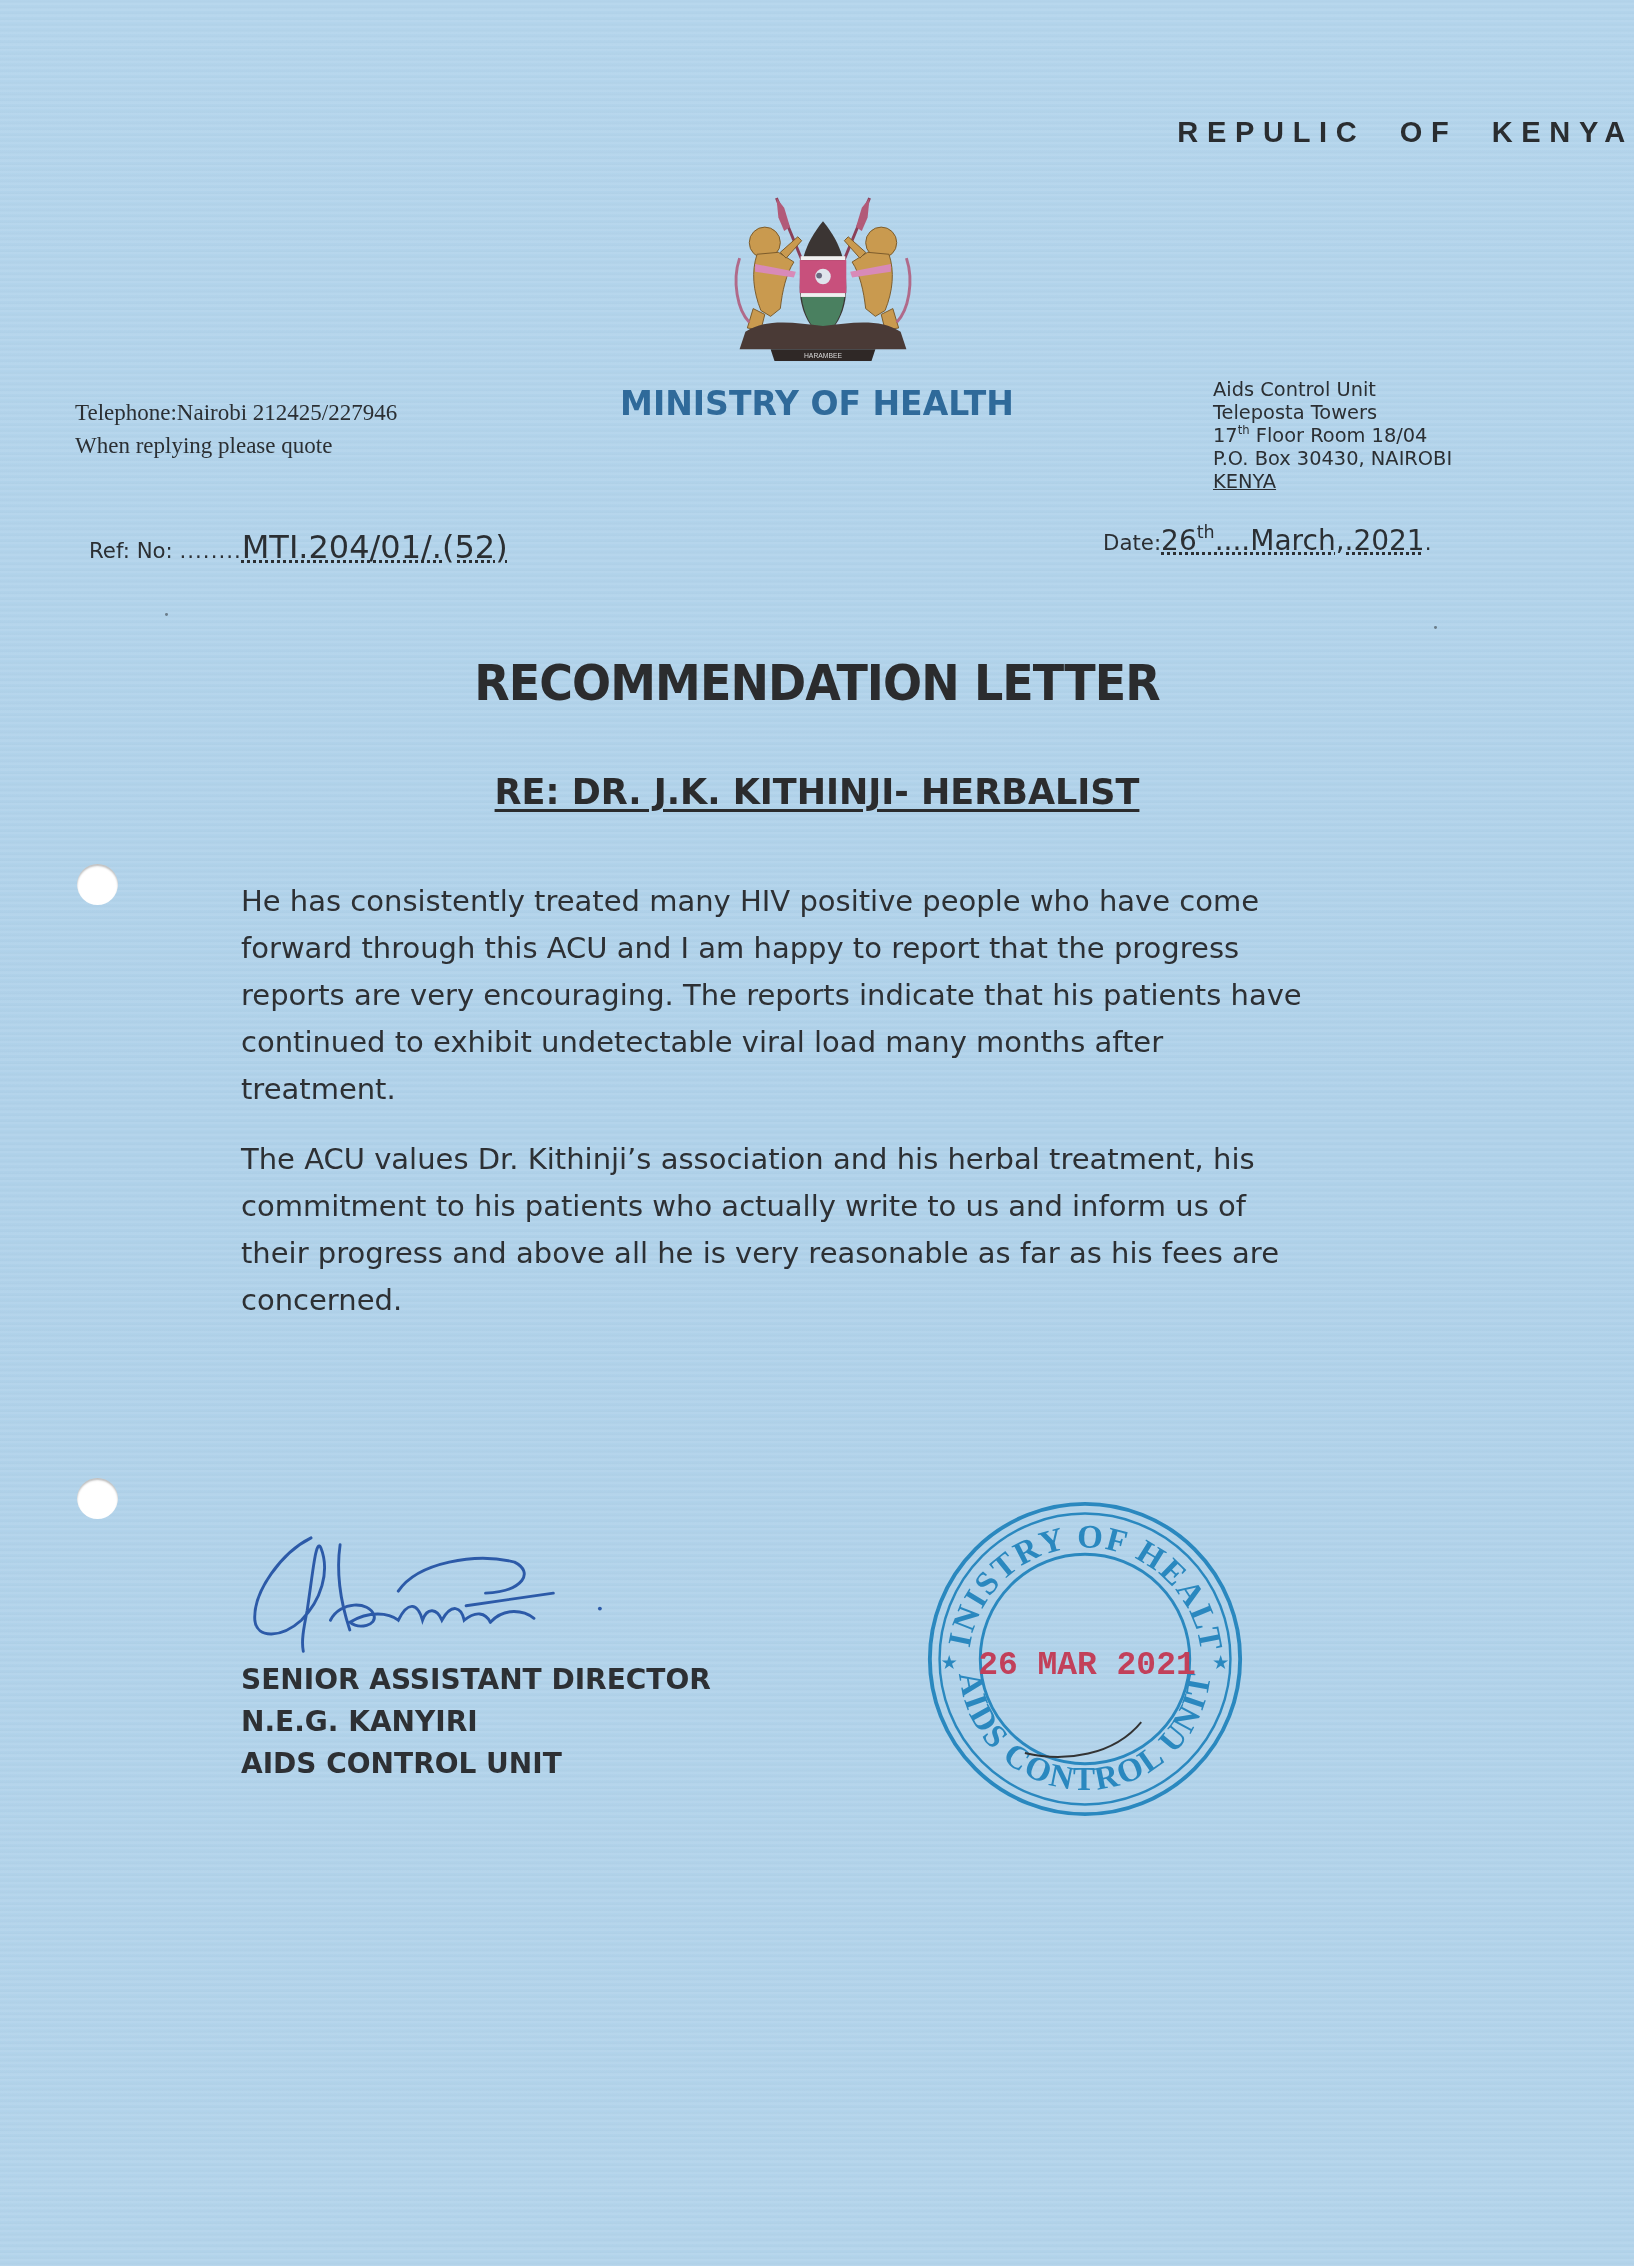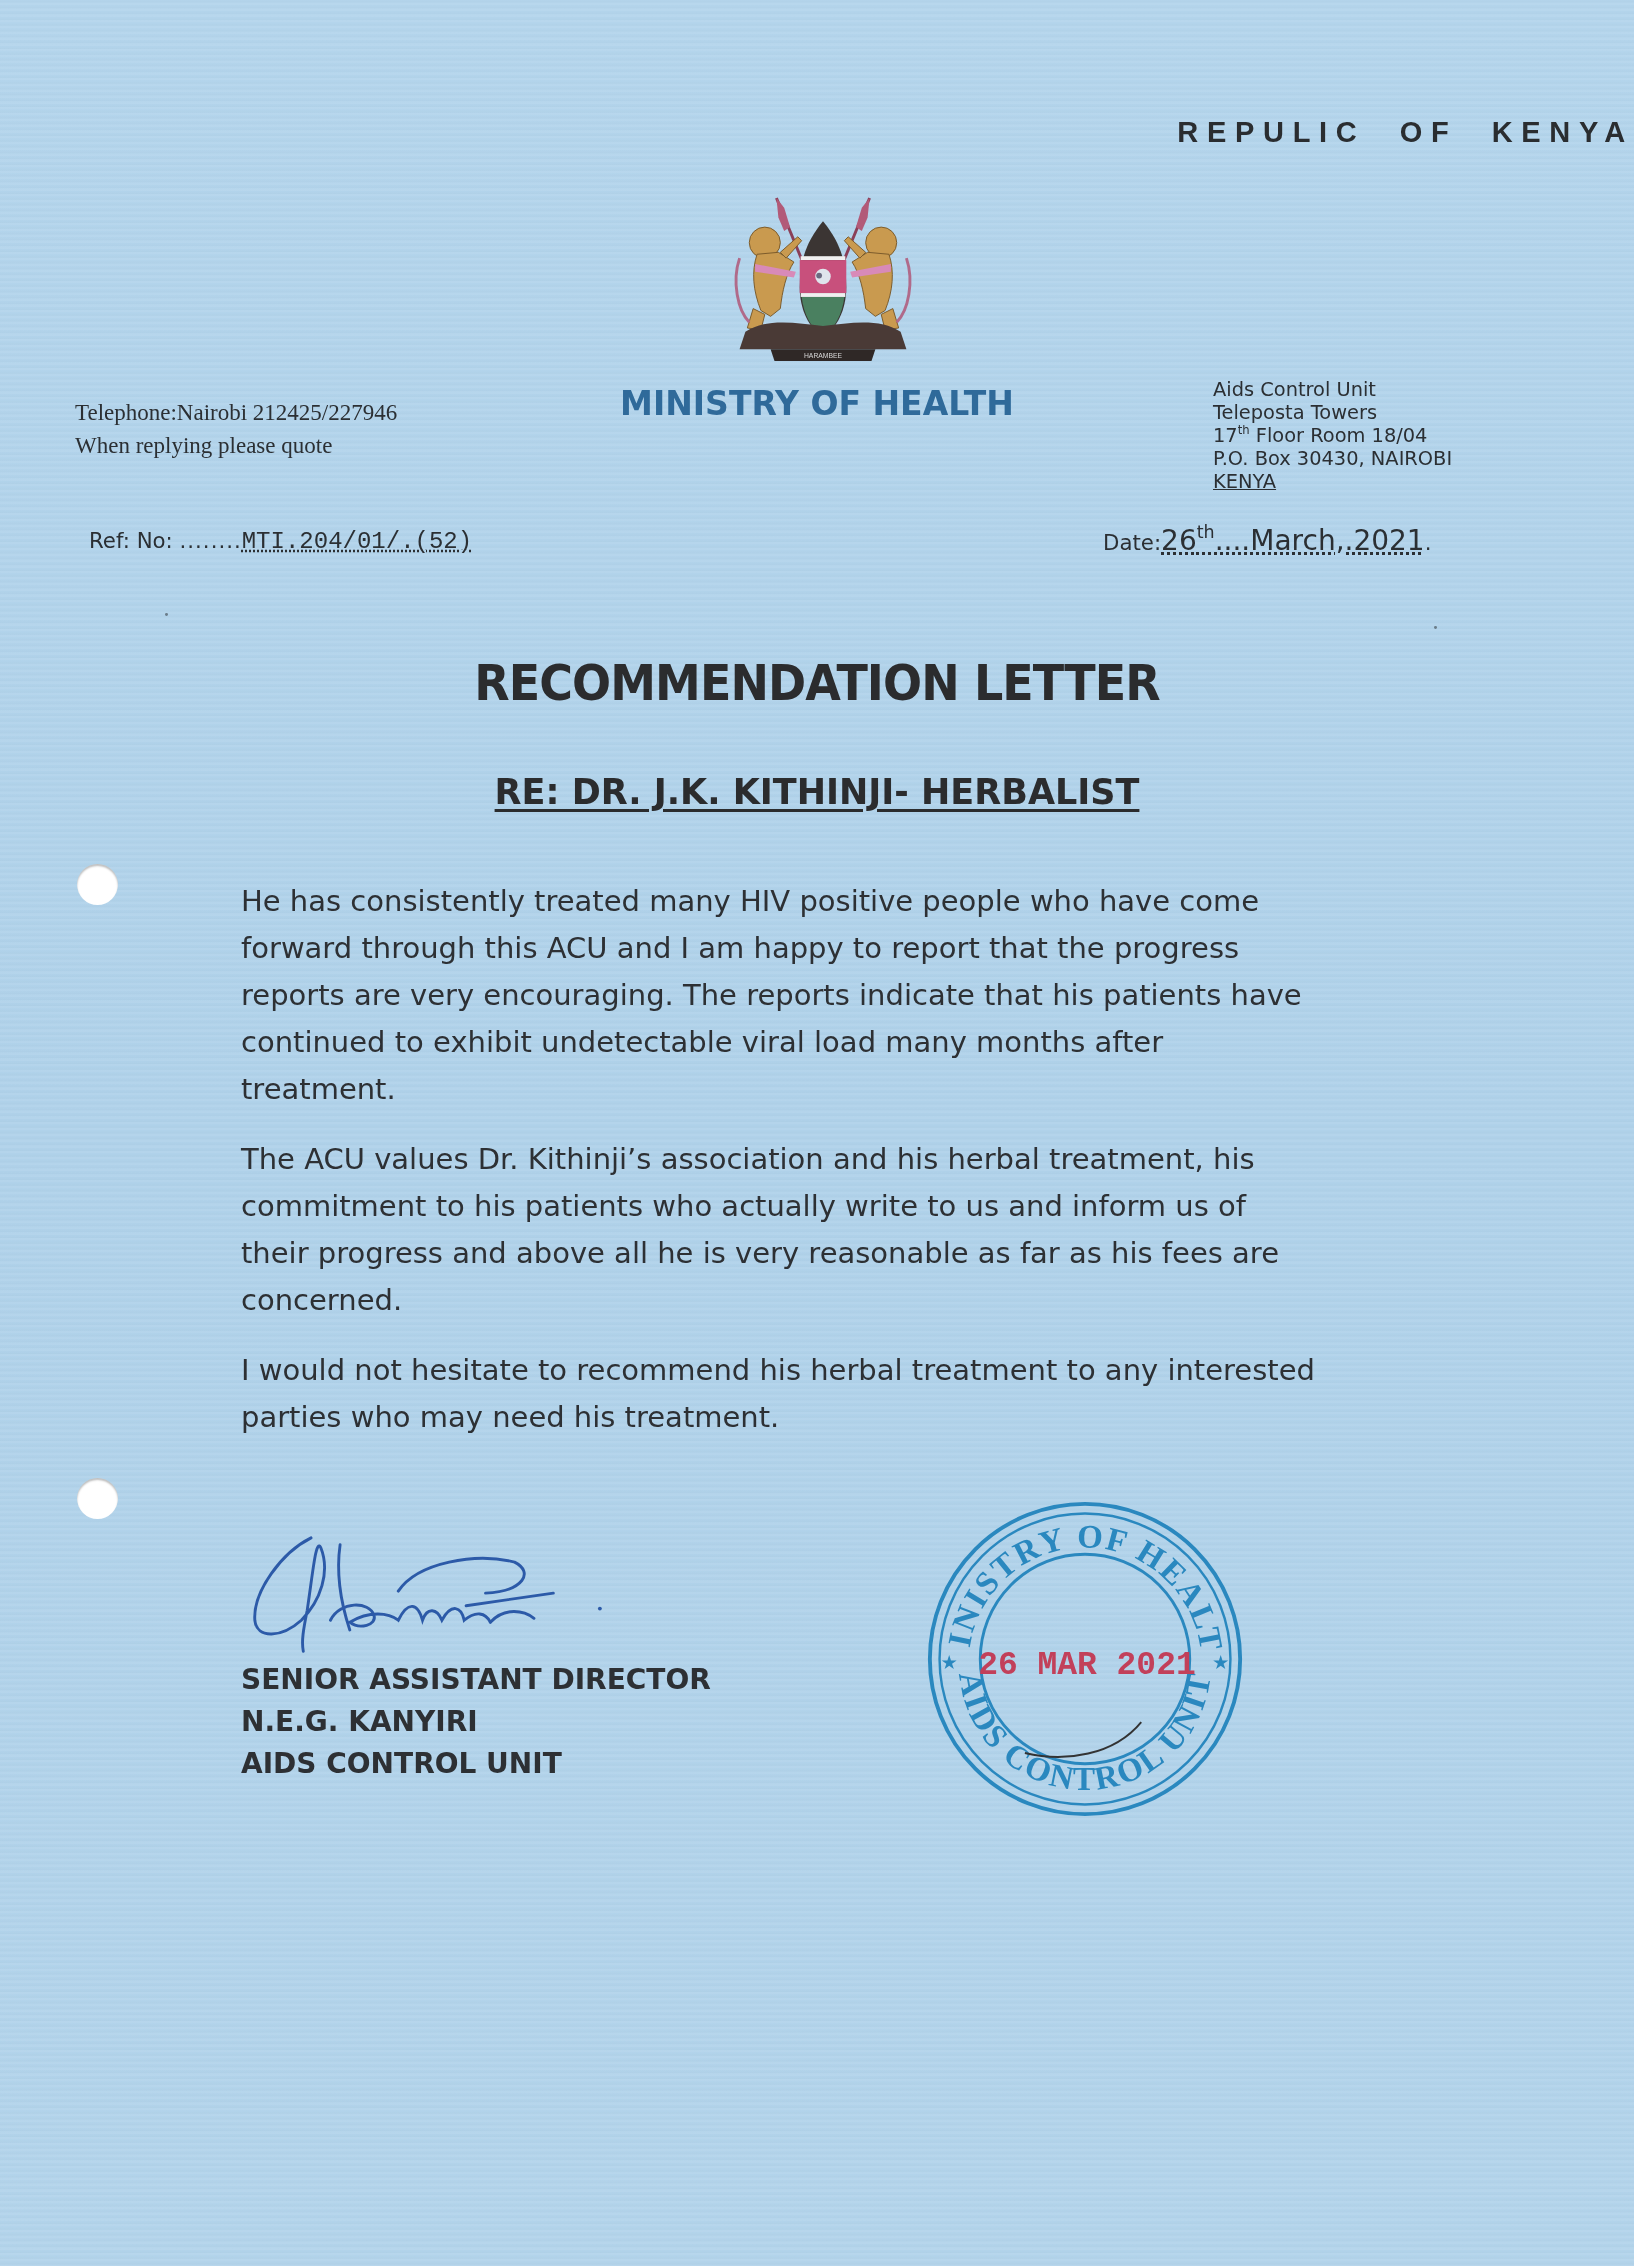--- a/index.html
+++ b/index.html
@@ -33,21 +33,21 @@
     left: 1213px; top: 378px;
     font-family: "DejaVu Sans", sans-serif; font-size: 19.4px; line-height: 23px; color: #2b2f33;
   }
   .address sup { font-size: 11.6px; vertical-align: 7.8px; line-height: 0; }
   .address .kenya { text-decoration: underline; }
   .ref {
     left: 89px; top: 528px;
     font-family: "DejaVu Sans", sans-serif; font-size: 21.3px; color: #2b2f33;
   }
   .ref .dots { letter-spacing: 1px; }
-  .ref .val { font-size: 24px; text-decoration: underline dotted; font-family: Liberation Mono, monospace; }
+  .ref .val { font-size: 32px; text-decoration: underline dotted; }
   .date {
     left: 1103px; top: 524px;
     font-family: "DejaVu Sans", sans-serif; font-size: 21.3px; color: #2b2f33;
   }
   .date .val { font-size: 28px; text-decoration: underline dotted; }
   .date sup { font-size: 17.5px; vertical-align: 11.6px; line-height: 0; }
   .title {
     left: 0; width: 1634px; top: 654px; text-align: center;
     font-family: "DejaVu Sans", sans-serif; font-weight: bold;
     font-size: 50px; color: #2b2c2e; letter-spacing: -1px;
@@ -149,22 +149,20 @@
 <div class="abs body">
   <p class="gap-lg">He has consistently treated many HIV positive people who have come
 forward through this ACU and I am happy to report that the progress
 reports are very encouraging. The reports indicate that his patients have
 continued to exhibit undetectable viral load many months after
 treatment.</p>
   <p class="gap-sm">The ACU values Dr. Kithinji’s association and his herbal treatment, his
 commitment to his patients who actually write to us and inform us of
 their progress and above all he is very reasonable as far as his fees are
 concerned.</p>
-  <p class="gap-sm">I would not hesitate to recommend his herbal treatment to any interested
-parties who may need his treatment.</p>
 </div>
 
 <div class="abs hole" style="left:77px; top:864px;"></div>
 <div class="abs hole" style="left:77px; top:1478px;"></div>
 
 <svg class="abs signature" viewBox="0 0 370 130">
   <g fill="none" stroke="#2c5aa8" stroke-width="3" stroke-linecap="round">
     <path d="M70 5 C40 20 10 60 12 90 C14 110 40 108 60 90 C80 70 90 40 80 15 C75 5 72 40 66 80 C62 100 60 112 62 122"></path>
     <path d="M100 12 C96 40 100 70 110 100"></path>
     <path d="M90 90 C100 70 130 70 135 85 C138 95 120 100 110 92 C130 80 150 82 160 90 C170 70 180 72 185 90 C190 76 200 78 205 90 C215 72 225 76 228 90 C240 80 250 82 255 92"></path>

